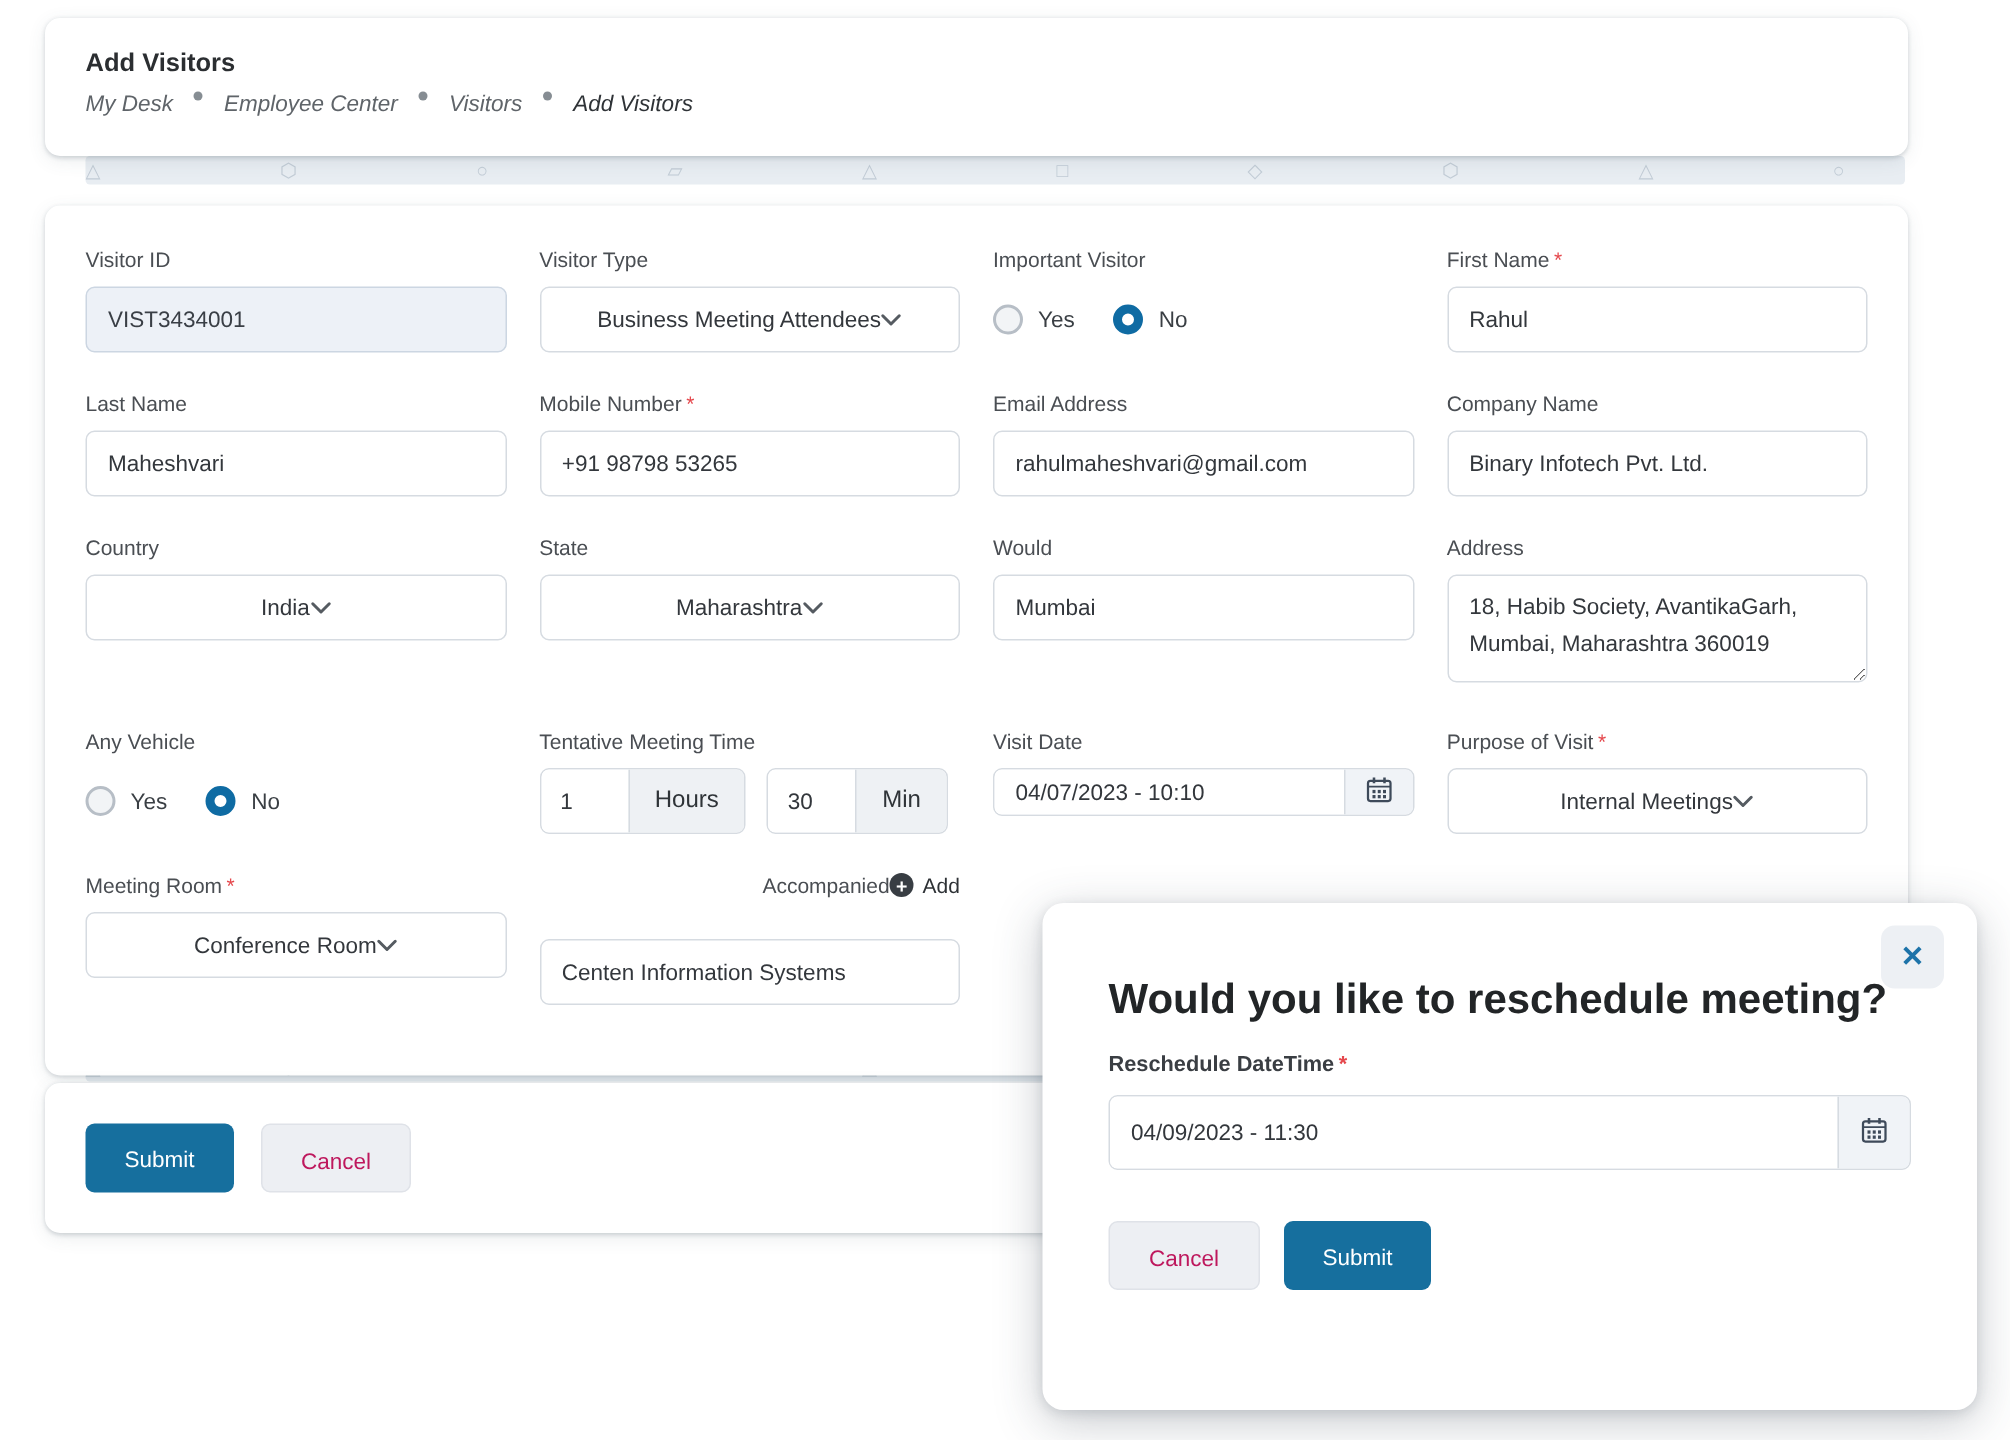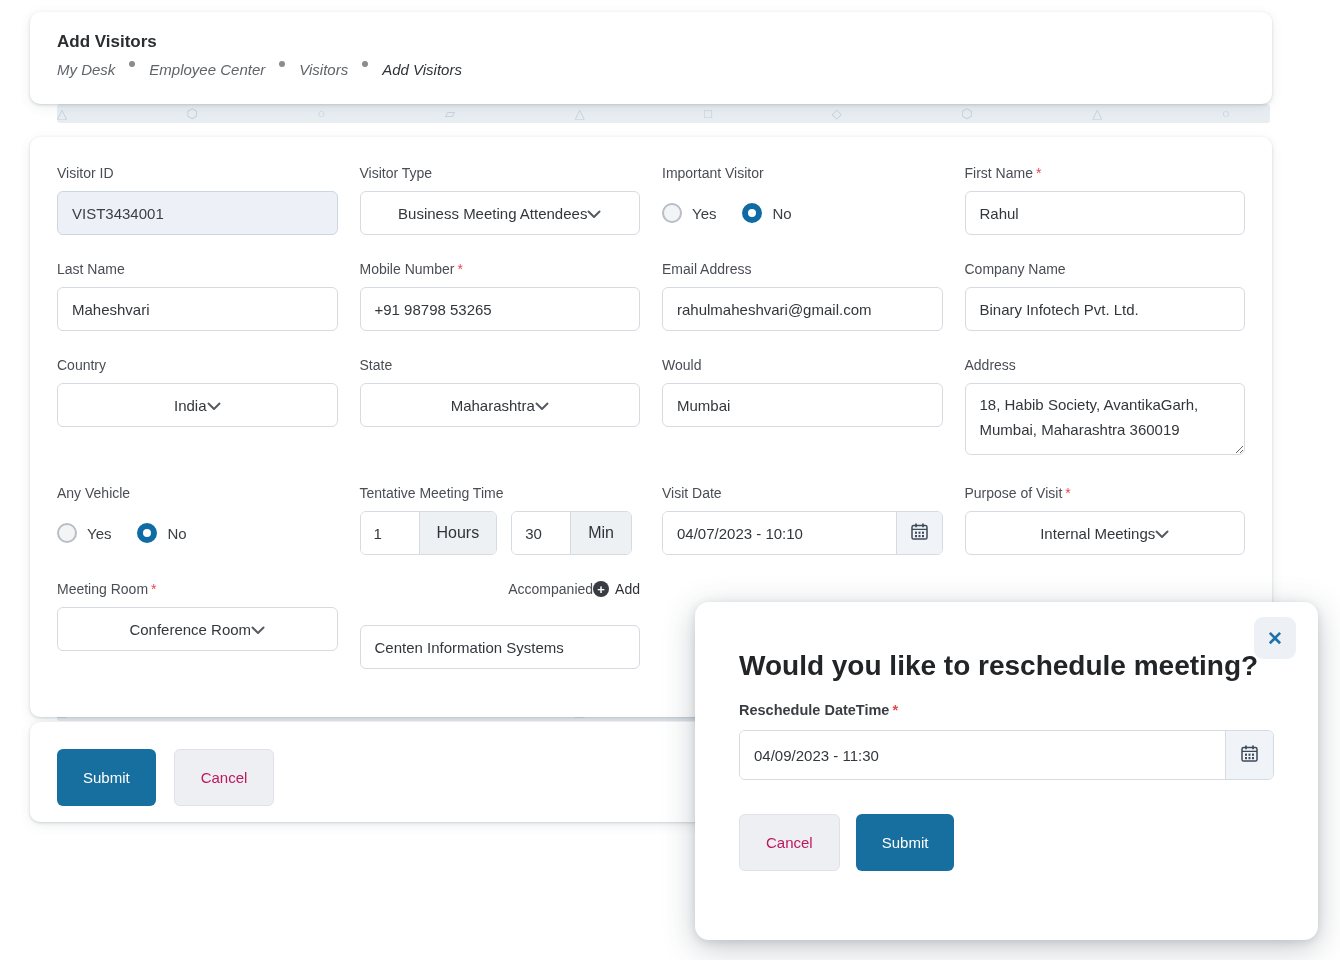--- a/index.html
+++ b/index.html
@@ -65,40 +65,40 @@
   }
   .time-group input {
     width:58px; border:none; outline:none; font-size:15px; color:#33373c;
     padding:0 13px; font-family:inherit;
   }
   .time-unit {
     display:flex; align-items:center; padding:0 17px; background:#eef1f4;
     border-left:1px solid #d6dbe1; font-size:16px; color:#2f3438;
   }
   .date-group {
-    display:flex; height:44px; border:1px solid #d6dbe1; border-radius:6px; overflow:hidden;
+    display:flex; height:32px; border:1px solid #d6dbe1; border-radius:6px; overflow:hidden;
   }
   .date-group input {
     flex:1; min-width:0; border:none; outline:none; font-size:15px; color:#33373c;
     padding:0 14px; font-family:inherit;
   }
   .cal-btn {
     width:46px; flex:0 0 auto; background:#f0f3f7; border-left:1px solid #d6dbe1;
     display:flex; align-items:center; justify-content:center; cursor:pointer;
     border:none; border-left:1px solid #d6dbe1;
   }
   .add-link { display:flex; align-items:center; gap:6px; cursor:pointer; font-size:14px; color:#2e3236; }
   .add-circle {
     width:16px; height:16px; border-radius:50%; background:#383d43; color:#fff;
     display:flex; align-items:center; justify-content:center; font-size:13px; line-height:1; font-weight:bold;
   }
 
   .footer-card { top:722px; height:100px; padding:27px; display:flex; gap:18px; z-index:2; }
   .btn {
-    height:57px; border-radius:6px; font-size:15px; font-family:inherit; cursor:pointer; border:none;
+    height:46px; border-radius:6px; font-size:15px; font-family:inherit; cursor:pointer; border:none;
     padding:16px 26px;
   }
   .btn-primary { background:#166f9e; color:#ffffff; }
   .btn-secondary { background:#edeff3; color:#be185d; border:1px solid #dfe2e8; }
 
   .modal {
     position:absolute; left:695px; top:602px; width:623px; height:338px;
     background:#fff; border-radius:14px; z-index:5;
     box-shadow:0 8px 32px rgba(55,65,80,.28), 0 2px 8px rgba(55,65,80,.15);
     padding:0 44px;

